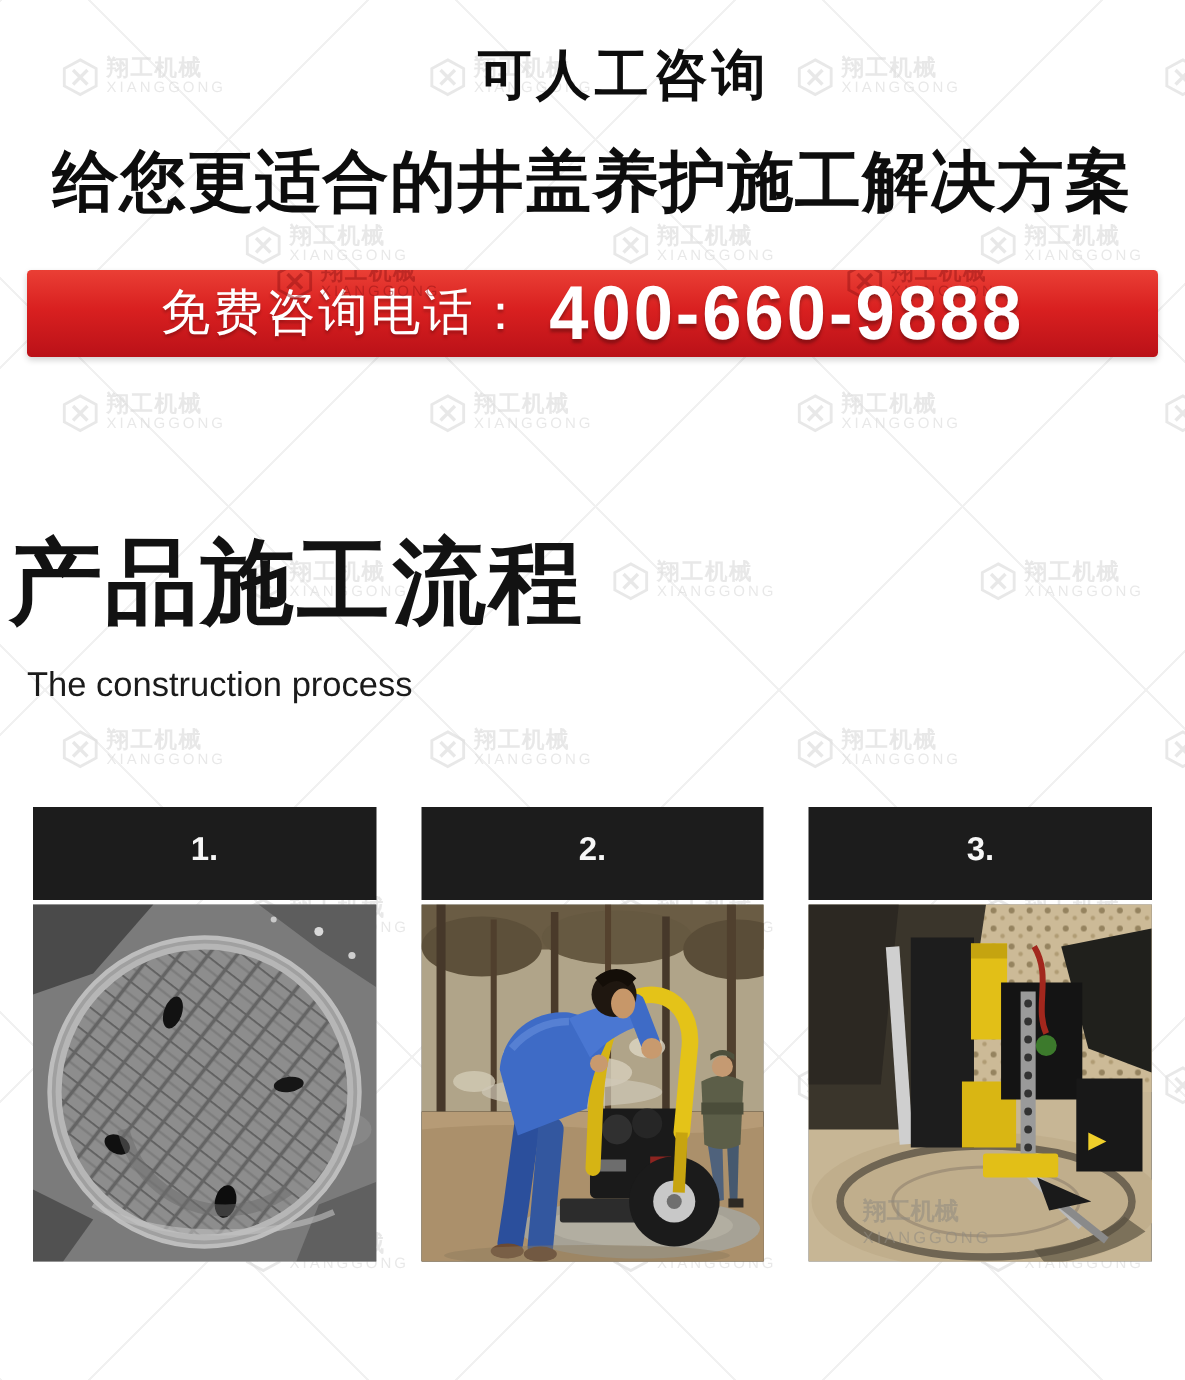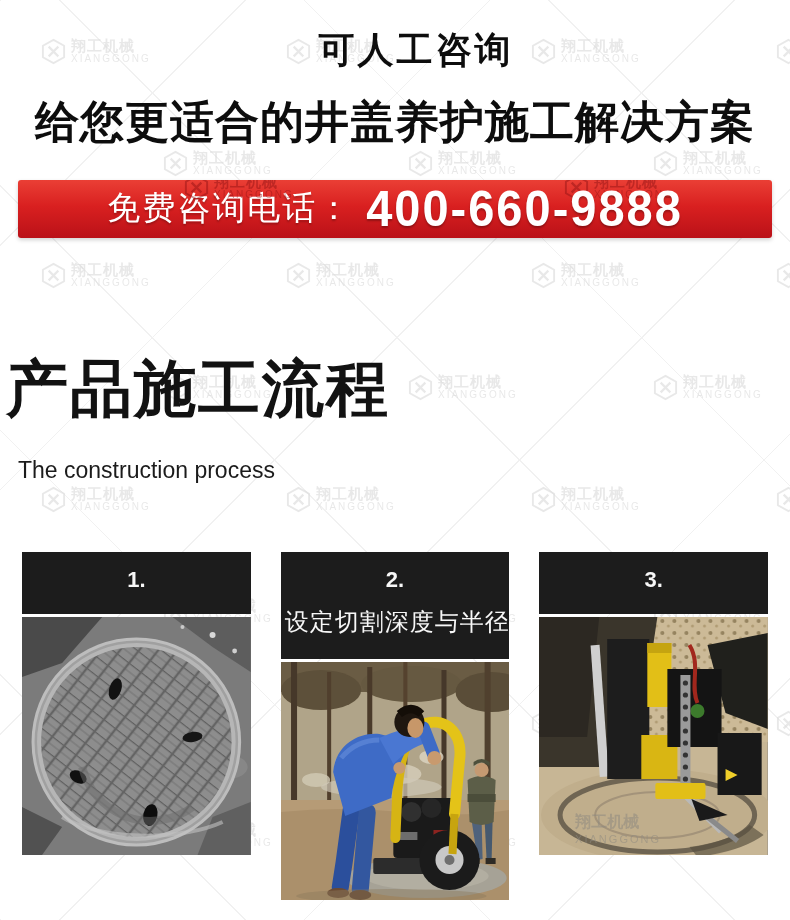--- a/index.html
+++ b/index.html
@@ -41,21 +41,21 @@
   }
   .phone-label{font-size:33px;letter-spacing:2px;text-shadow:0 2px 2px rgba(0,0,0,.22);}
   .phone-number{
     font-size:47px;font-weight:900;letter-spacing:2px;
     transform:scaleY(1.08);text-shadow:0 2px 2px rgba(0,0,0,.28);
   }
   .process-title{
     margin:118px 0 0;padding:0 6px;
     font-size:62px;font-weight:900;color:#121212;letter-spacing:2px;line-height:1.08;
   }
-  .process-subtitle{margin:34px 0 0;padding:0 18px;font-size:23px;color:#1b1b1b;}
+  .process-subtitle{margin:20px 0 0;padding:0 18px;font-size:23px;color:#1b1b1b;}
   .steps{display:flex;gap:30px;margin:68px 22px 0;}
   .step{flex:1;min-width:0;}
   .step-header{
     background:#1c1c1c;color:#f7f7f7;text-align:center;
     padding:15px 4px 21px;margin-bottom:3px;
   }
   .step-number{font-size:22px;font-weight:bold;}
   .step-caption{margin-top:13px;font-size:24px;letter-spacing:1px;white-space:nowrap;}
   .step-photo{height:238px;background:#777;}
   .step-photo svg{display:block;width:100%;height:100%;}
@@ -403,21 +403,20 @@
             <ellipse cx="128" cy="198" rx="7" ry="11" fill="#0d0d0d" transform="rotate(12 128 198)"></ellipse>
             <path d="M60,150 a70 70 0 0 0 110 40" fill="none" stroke="#6c6c6c" stroke-width="8" opacity=".5"></path>
             <path d="M40,200 a100 40 0 0 0 160 5" fill="none" stroke="#c2c2c2" stroke-width="4" opacity=".6"></path>
           </svg>
         </div>
       </div>
 
       <div class="step">
         <div class="step-header">
           <div class="step-number">2.</div>
-          <div class="step-caption">设定切割深度与半径</div>
         </div>
         <div class="step-photo">
           <svg viewBox="0 0 228 238" preserveAspectRatio="none">
             <rect width="228" height="238" fill="#b0a489"></rect>
             <rect width="228" height="30" fill="#6a5c44"></rect>
             <ellipse cx="40" cy="28" rx="40" ry="20" fill="#5d503a"></ellipse>
             <ellipse cx="130" cy="22" rx="50" ry="18" fill="#665941"></ellipse>
             <ellipse cx="210" cy="30" rx="36" ry="20" fill="#5a4d38"></ellipse>
             <rect x="10" y="0" width="6" height="140" fill="#46382a"></rect>
             <rect x="46" y="10" width="4" height="130" fill="#503f2d"></rect>

